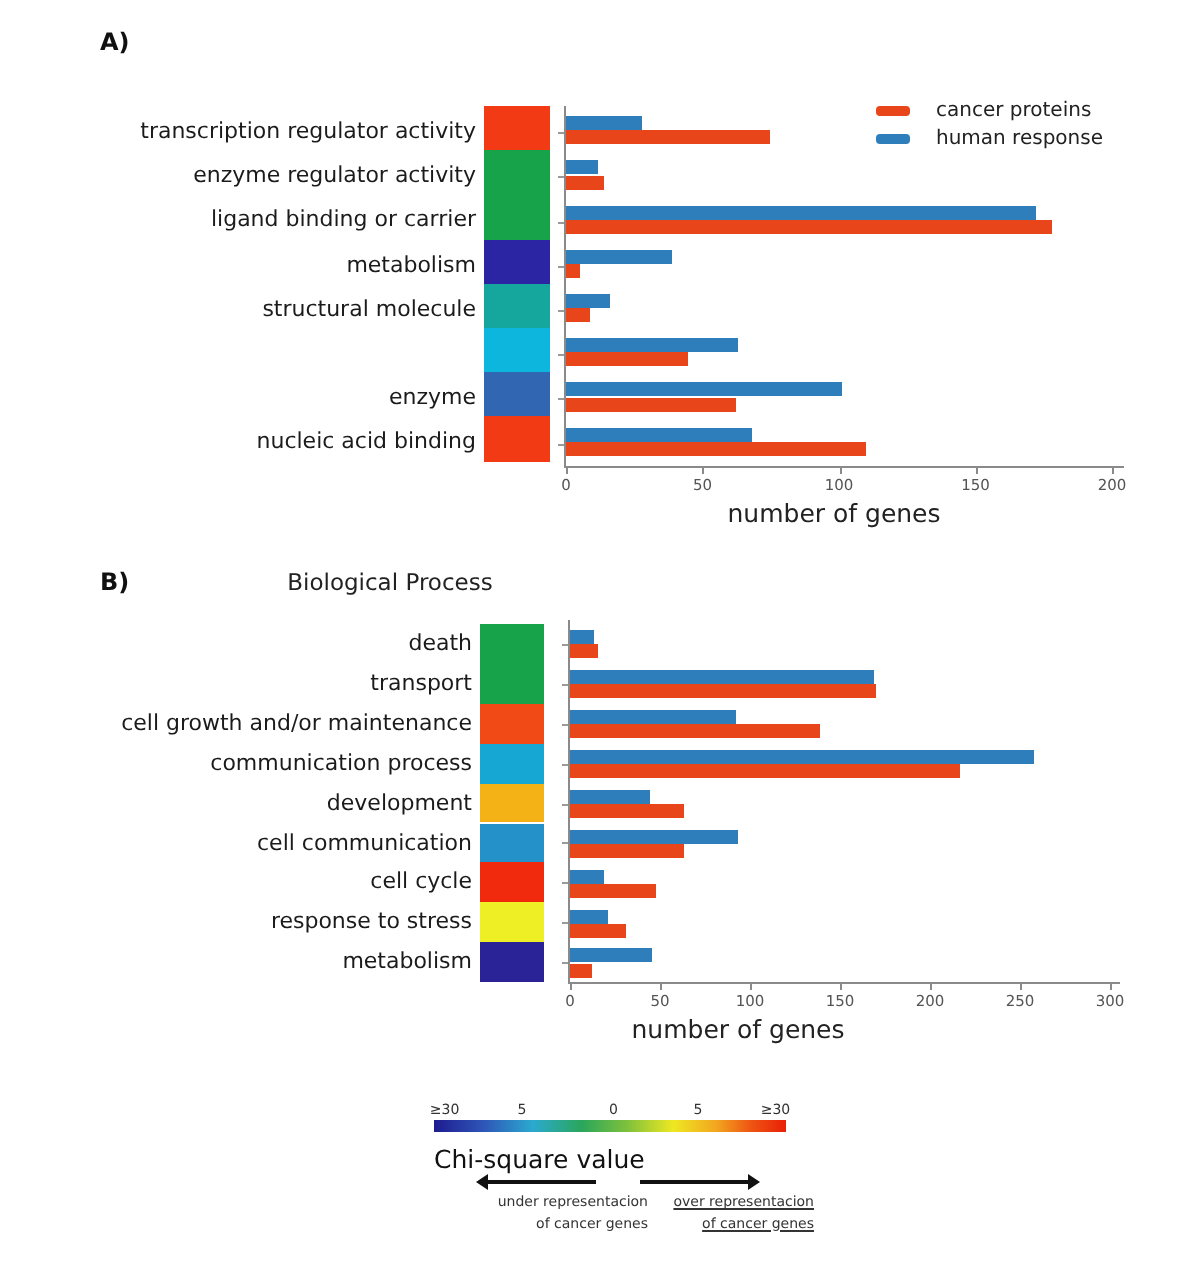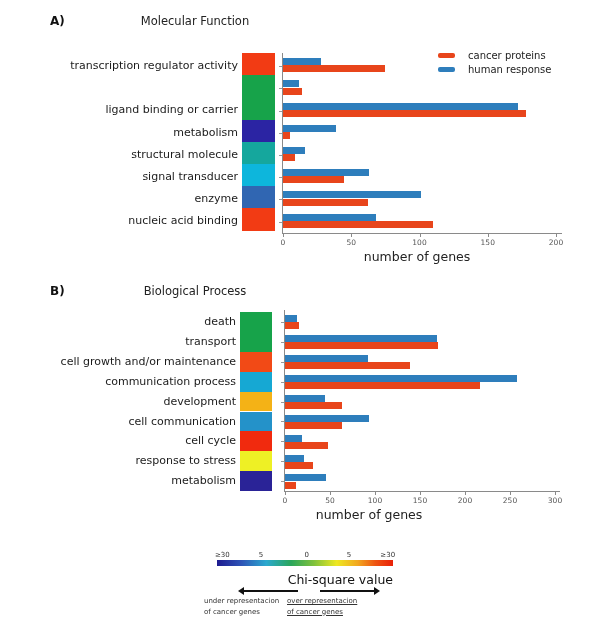--- a/index.html
+++ b/index.html
@@ -14,37 +14,36 @@
   .axis-tick { position:absolute; width:1px; height:3px; background:#8a8a8a; }
   .left-tick { position:absolute; height:1px; width:3px; background:#9a9a9a; }
   .tick-label { position:absolute; font-size:7.5px; color:#555; transform:translateX(-50%); }
   .xlabel { position:absolute; font-size:12.5px; color:#222; transform:translateX(-50%); white-space:nowrap; }
   .legend { position:absolute; left:438px; top:48px; }
   .legend-item { display:flex; align-items:center; height:14px; }
   .legend-swatch { width:17px; height:5px; border-radius:2px; margin-right:13px; }
   .legend-label { font-size:10px; color:#222; white-space:nowrap; }
   .cb-bar { position:absolute; left:217px; top:560px; width:176px; height:6px; }
   .cb-tick-label { position:absolute; font-size:7px; color:#333; transform:translateX(-50%); top:551px; }
-  .cb-title { position:absolute; left:217px; top:572px; width:176px; text-align:right;
+  .cb-title { position:absolute; left:217px; top:572px; width:176px; text-align:left;
               font-size:12.5px; color:#111; }
   .arrow-line { position:absolute; top:590px; height:1.5px; background:#111; }
   .arrow-head { position:absolute; top:587px; width:0; height:0;
                 border-top:4px solid transparent; border-bottom:4px solid transparent; }
   .arrow-head.left  { border-right:6px solid #111; }
   .arrow-head.right { border-left:6px solid #111; }
-  .cb-note { position:absolute; top:596px; width:120px; text-align:left;
+  .cb-note { position:absolute; top:596px; width:120px; text-align:right;
              font-size:7px; line-height:1.5; color:#333; white-space:pre-line; }
 </style>
 </head>
 <body>
 
 <div class="figure">
 
   <span class="panel-tag" style="left:50px; top:14px;">A)</span>
-  <div class="panel-title" style="left:110px; top:14px;">Molecular Function</div>
   <div class="chart" id="chart-a"></div>
 
   <div class="legend">
     <div class="legend-item">
       <span class="legend-swatch" id="swatch-cancer" style="background: rgb(232, 69, 27);"></span>
       <span class="legend-label">cancer proteins</span>
     </div>
     <div class="legend-item">
       <span class="legend-swatch" id="swatch-human" style="background: rgb(46, 126, 188);"></span>
       <span class="legend-label">human response</span>
@@ -63,24 +62,24 @@
   <div class="arrow-head left" style="left:238px;"></div>
   <div class="arrow-line" style="left:320px; width:55px;"></div>
   <div class="arrow-head right" style="left:374px;"></div>
 
   <div class="cb-note" style="left:204px;">under representacion
 of cancer genes</div>
   <div class="cb-note" style="left:287px;text-decoration:underline;">over representacion
 of cancer genes</div>
 
 <div class="cat-label" style="left: 30px; top: 55px; width: 208px; line-height: 22.2px;">transcription regulator activity</div>
+    <div class="cat-label" style="left: 30px; top: 77.2px; width: 208px; line-height: 22.2px;">enzyme regulator activity</div>
     <div class="cat-label" style="left: 30px; top: 99.4px; width: 208px; line-height: 22.2px;">ligand binding or carrier</div>
     <div class="cat-label" style="left: 30px; top: 121.6px; width: 208px; line-height: 22.2px;">metabolism</div>
     <div class="cat-label" style="left: 30px; top: 143.8px; width: 208px; line-height: 22.2px;">structural molecule</div>
-    <div class="cat-label" style="left: 30px; top: 166px; width: 208px; line-height: 22.2px;">signal transducer</div>
     <div class="cat-label" style="left: 30px; top: 188.2px; width: 208px; line-height: 22.2px;">enzyme</div>
     <div class="cat-label" style="left: 30px; top: 210.4px; width: 208px; line-height: 22.2px;">nucleic acid binding</div>
     <div class="strip-block" style="left: 242px; top: 53px; width: 33px; height: 22.2px; background: rgb(242, 59, 20);"></div>
     <div class="strip-block" style="left: 242px; top: 75.2px; width: 33px; height: 44.4px; background: rgb(23, 163, 74);"></div>
     <div class="strip-block" style="left: 242px; top: 119.6px; width: 33px; height: 22.2px; background: rgb(43, 36, 163);"></div>
     <div class="strip-block" style="left: 242px; top: 141.8px; width: 33px; height: 22.2px; background: rgb(21, 167, 157);"></div>
     <div class="strip-block" style="left: 242px; top: 164px; width: 33px; height: 22.2px; background: rgb(13, 182, 220);"></div>
     <div class="strip-block" style="left: 242px; top: 186.2px; width: 33px; height: 22.2px; background: rgb(48, 102, 178);"></div>
     <div class="strip-block" style="left: 242px; top: 208.4px; width: 33px; height: 22.2px; background: rgb(242, 59, 20);"></div>
     <div class="bar" style="left: 283px; top: 58.2px; width: 38.22px; height: 7px; background: rgb(46, 126, 188);"></div>

